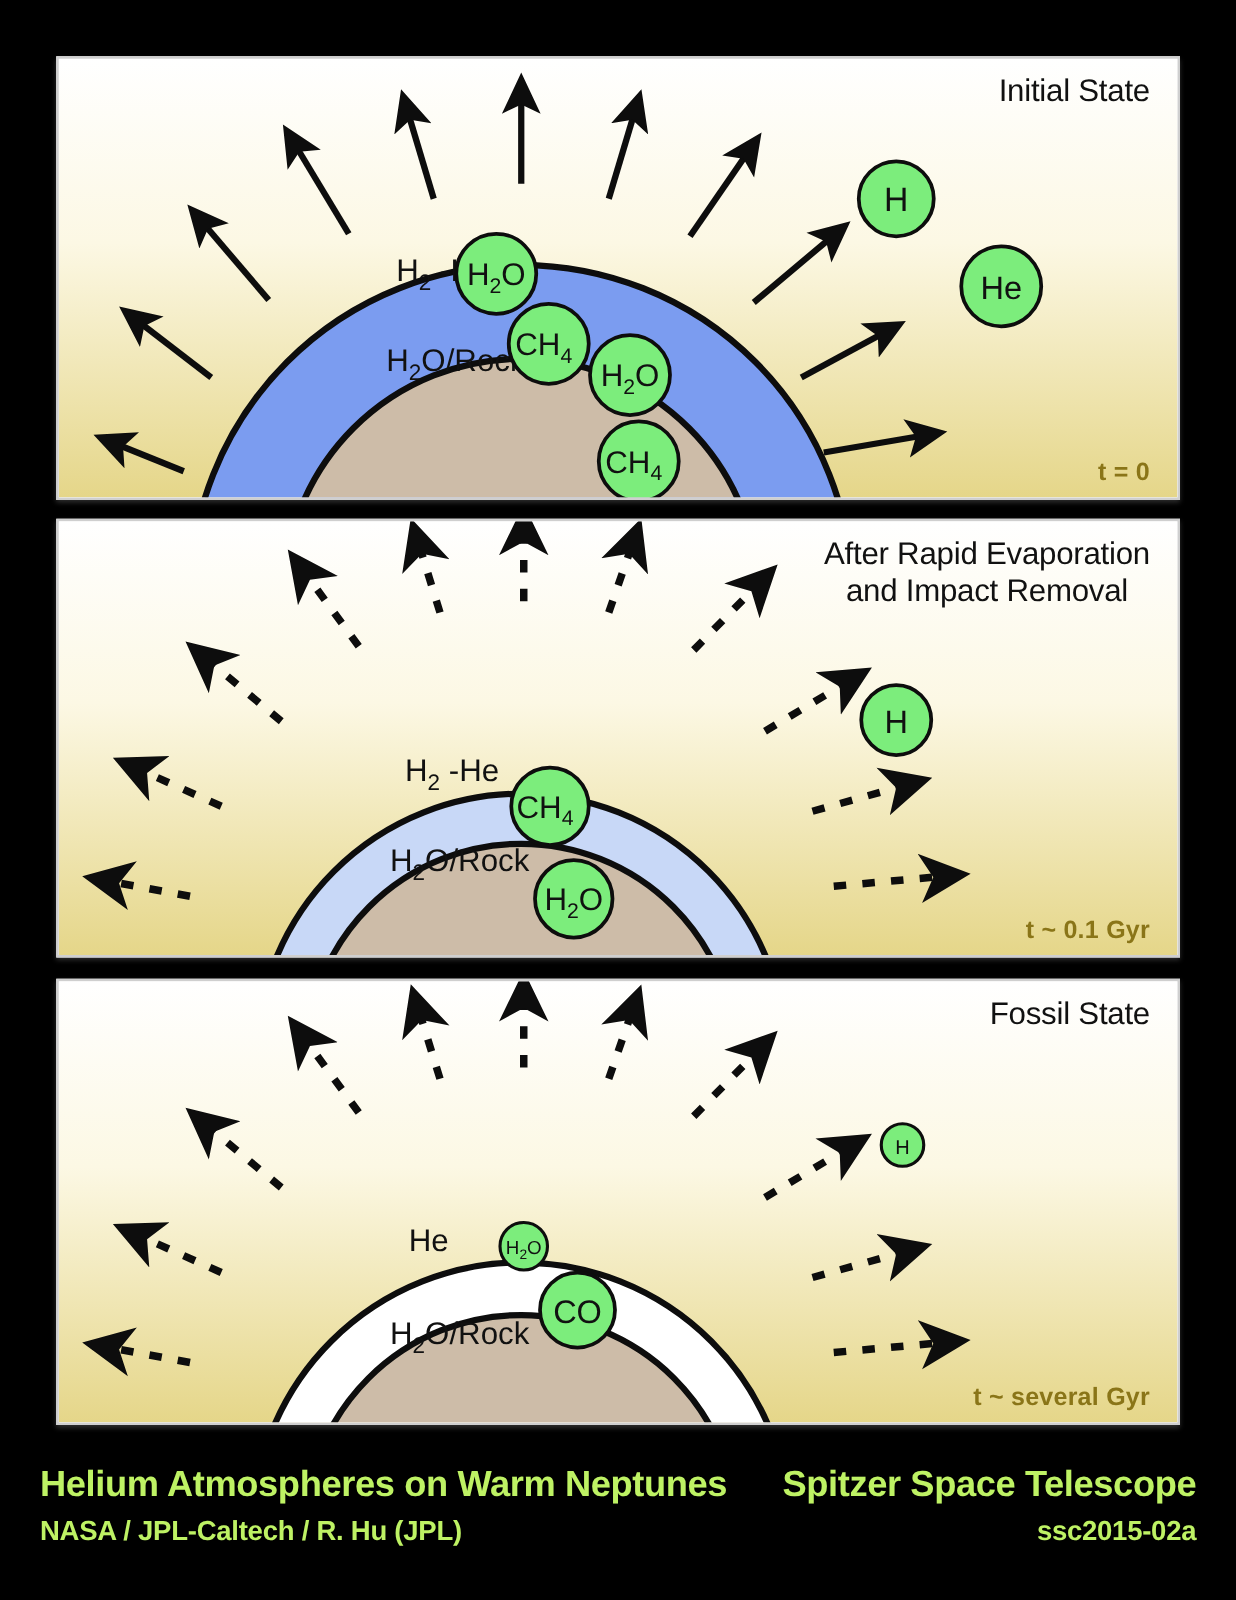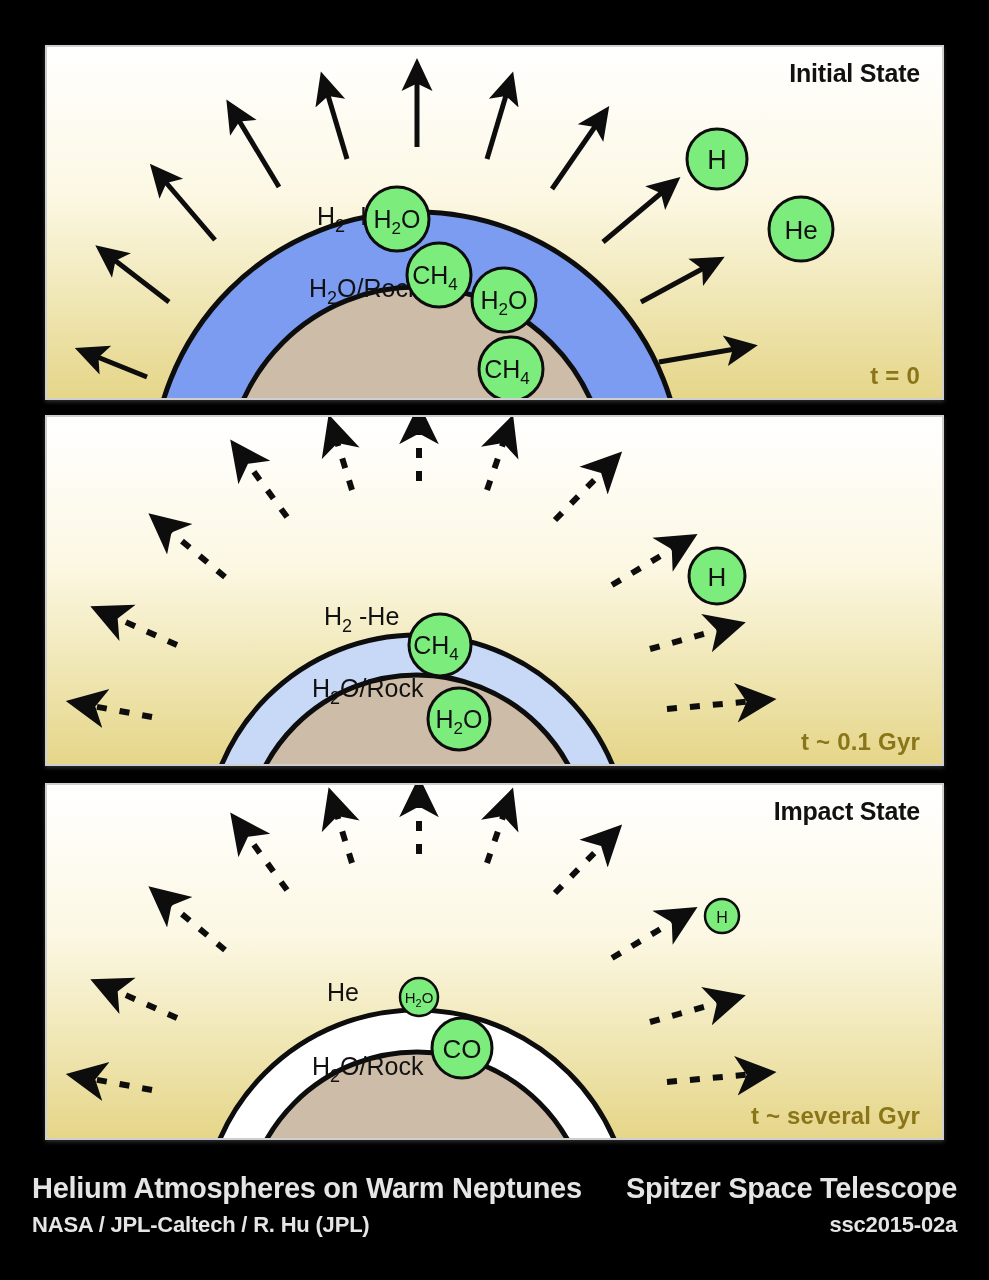--- a/index.html
+++ b/index.html
@@ -20,33 +20,33 @@
   }
   #panel1 { top:45px;  height:355px; }
   #panel2 { top:415px; height:351px; }
   #panel3 { top:783px; height:357px; }
 
   .panel-svg { position:absolute; left:0; top:0; width:100%; height:100%; display:block; }
 
   .panel-title {
     position:absolute; right:22px; top:12px;
     text-align:center;
-    font-size:25px; font-weight:bold; color:#111;
+    font-size:25px; font-weight:normal; color:#111;
     line-height:1.18;
     letter-spacing:-0.2px;
     white-space:pre-line;
   }
   .time-label {
     position:absolute; right:22px; bottom:8px;
-    font-size:24px; font-weight:bold; color:#8a7518;
+    font-size:20px; font-weight:bold; color:#8a7518;
     letter-spacing:0.2px;
   }
 
   
-  #caption { position:absolute; left:0; top:1168px; width:989px; height:86px; color:#e5e5e5; }
+  #caption { position:absolute; left:0; top:1168px; width:989px; height:86px; color:#bef264; }
   .cap-left  { position:absolute; left:32px; }
   .cap-right { position:absolute; right:32px; }
   .cap-big {
     top:4px; font-size:29px; font-weight:bold;
     letter-spacing:-0.3px; white-space:nowrap;
   }
   .cap-small {
     top:44px; font-size:22px; font-weight:bold;
     letter-spacing:-0.2px; white-space:nowrap;
   }
@@ -169,20 +169,22 @@
         </g>
       </g>
 
       <g>
         <g>
           <circle cx="670" cy="159" r="28" fill="#7ced7c" stroke="#0d0d0d" stroke-width="3"></circle>
           <text x="670" y="169" text-anchor="middle" font-size="26" fill="#111" font-family="'Liberation Sans',sans-serif">H</text>
         </g>
       </g>
     </svg>
+    <div class="panel-title">After Rapid Evaporation
+and Impact Removal</div>
     <div class="time-label">t ~ 0.1 Gyr</div>
   </div>
 
   <div class="panel" id="panel3">
     <svg class="panel-svg" viewBox="0 0 895 353" preserveAspectRatio="none">
       <defs>
         <linearGradient id="bg3" x1="0" y1="0" x2="0" y2="1">
           <stop offset="0%" stop-color="#ffffff"></stop>
           <stop offset="42%" stop-color="#fcf8e4"></stop>
           <stop offset="100%" stop-color="#e5d689"></stop>
@@ -224,21 +226,21 @@
         </g>
       </g>
 
       <g>
         <g>
           <circle cx="675" cy="131" r="17" fill="#7ced7c" stroke="#0d0d0d" stroke-width="2.5"></circle>
           <text x="675" y="138" text-anchor="middle" font-size="16" fill="#111" font-family="'Liberation Sans',sans-serif">H</text>
         </g>
       </g>
     </svg>
-    <div class="panel-title">Impact State</div>
+    <div class="panel-title">Fossil State</div>
     <div class="time-label">t ~ several Gyr</div>
   </div>
 
   <div id="caption">
     <div class="cap-left cap-big">Helium Atmospheres on Warm Neptunes</div>
     <div class="cap-left cap-small">NASA / JPL-Caltech / R. Hu (JPL)</div>
     <div class="cap-right cap-big">Spitzer Space Telescope</div>
     <div class="cap-right cap-small">ssc2015-02a</div>
   </div>
 

